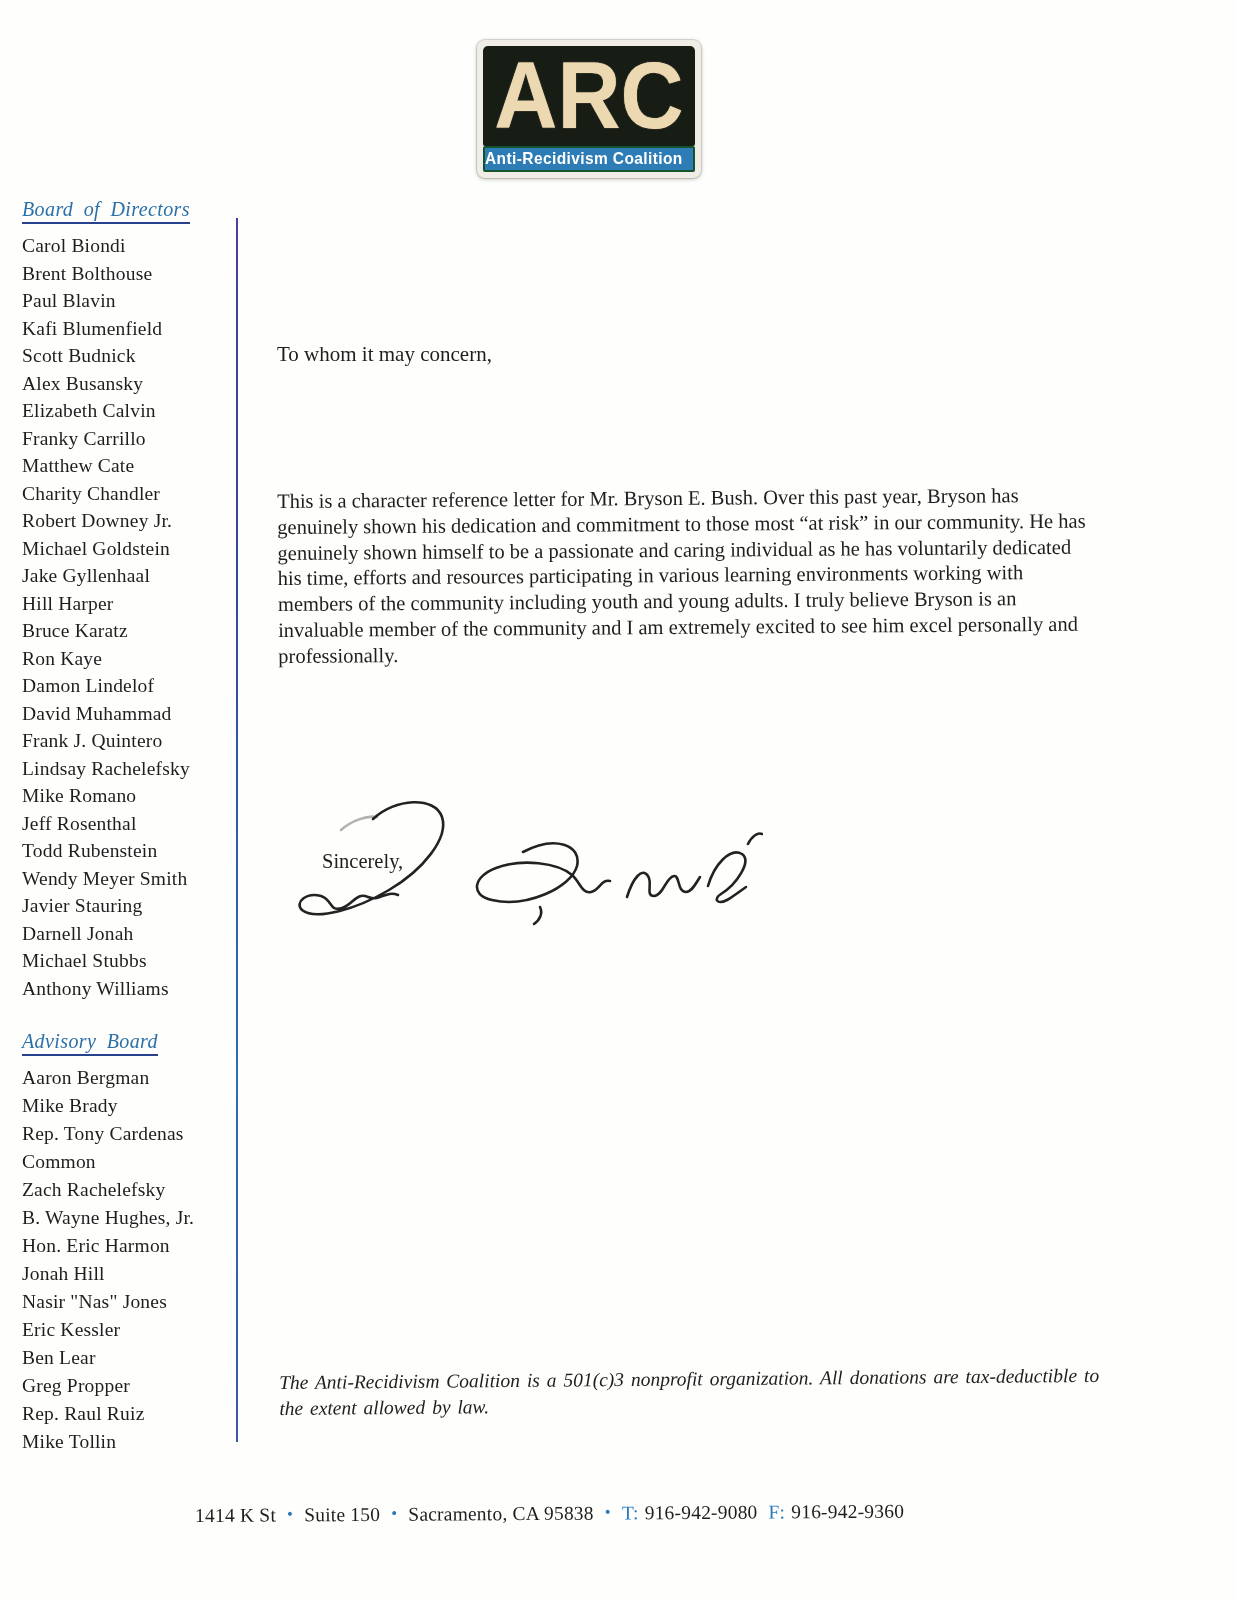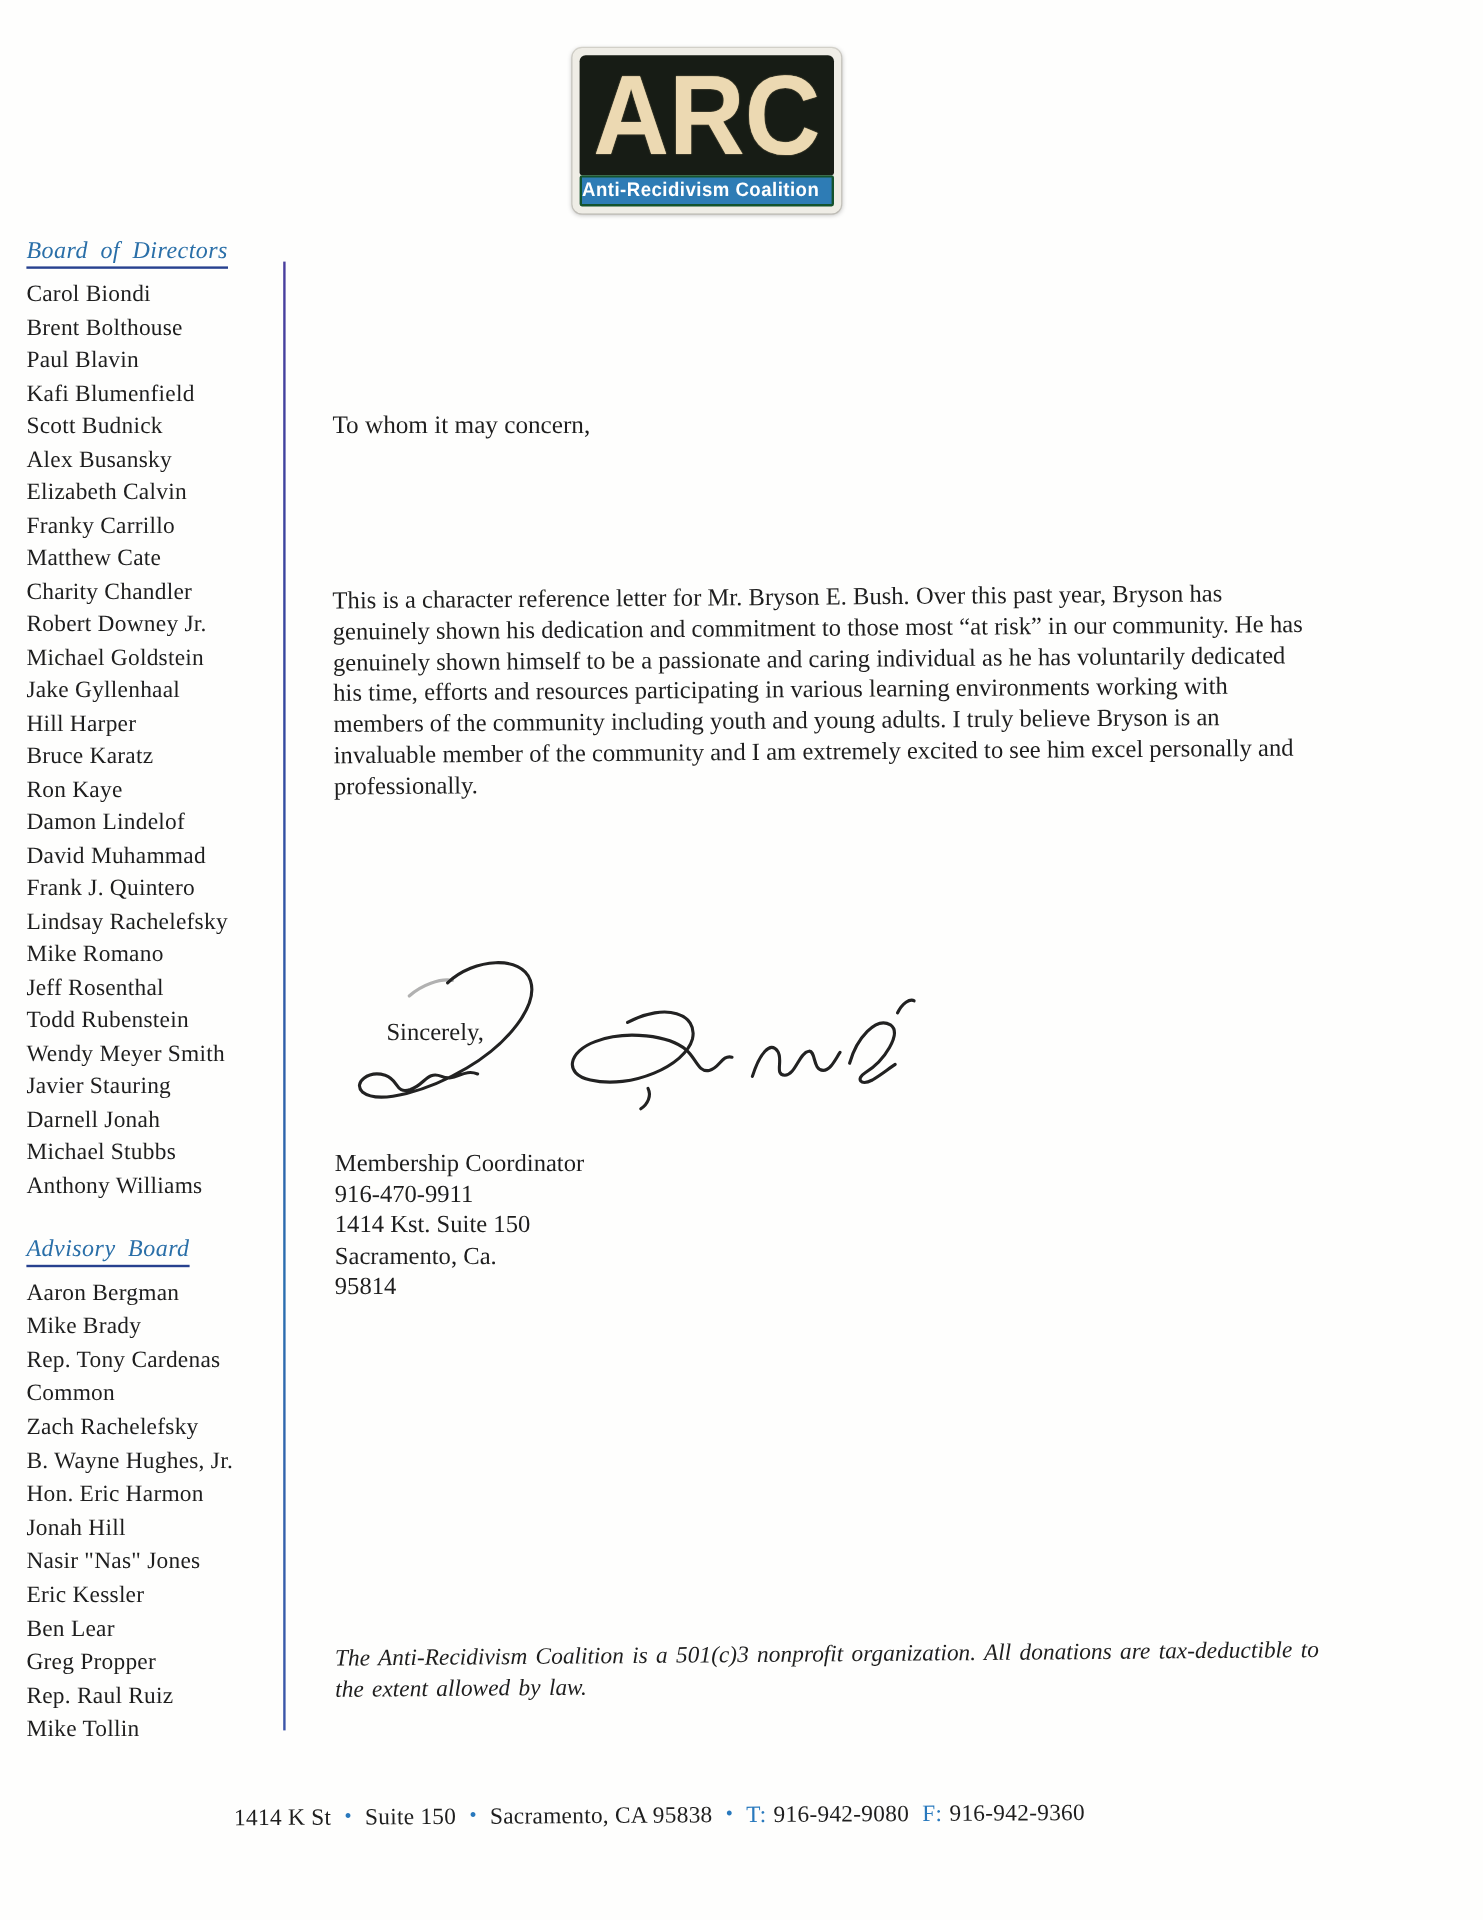--- a/index.html
+++ b/index.html
@@ -172,27 +172,20 @@
       <path opacity="0.35" d="M 58 42 C 68 33, 84 27, 94 29"></path>
       <path d="M 90 31 C 112 10, 152 8, 159 29 C 166 50, 140 82, 106 102 C 74 121, 33 133, 19 122 C 11 114, 24 104, 38 108 C 50 112, 46 124, 59 120 C 71 116, 73 104, 85 109 C 96 114, 103 102, 115 107"></path>
       <path d="M 240 64 C 272 47, 299 57, 294 78 C 288 100, 243 120, 209 112 C 186 107, 191 88, 213 80 C 239 70, 275 75, 289 87 C 297 94, 299 106, 308 104 C 317 102, 318 91, 327 93"></path>
       <path d="M 257 119 C 260 125, 257 132, 251 136"></path>
       <path d="M 344 109 C 350 90, 359 79, 365 88 C 370 95, 362 108, 371 108 C 380 108, 383 89, 391 88 C 397 87, 394 104, 403 104 C 409 104, 413 95, 417 89"></path>
       <path d="M 425 98 C 431 77, 447 59, 459 66 C 469 73, 454 96, 438 106 C 430 111, 434 117, 444 112 C 451 108, 457 103, 463 99"></path>
       <path d="M 465 56 C 469 48, 475 44, 479 46"></path>
     </g>
   </svg>
 
-  <div class="contact">
-    <div>Membership Coordinator</div>
-    <div>916-470-9911</div>
-    <div>1414 Kst. Suite 150</div>
-    <div>Sacramento, Ca.</div>
-    <div>95814</div>
-  </div>
 
   <div class="disclaimer">The Anti-Recidivism Coalition is a 501(c)3 nonprofit organization. All donations are tax-deductible to the extent allowed by law.</div>
 
   <div class="footer">
     <span>1414 K St</span>
     <span class="dot">•</span>
     <span>Suite 150</span>
     <span class="dot">•</span>
     <span>Sacramento,  CA  95838</span>
     <span class="dot">•</span>

